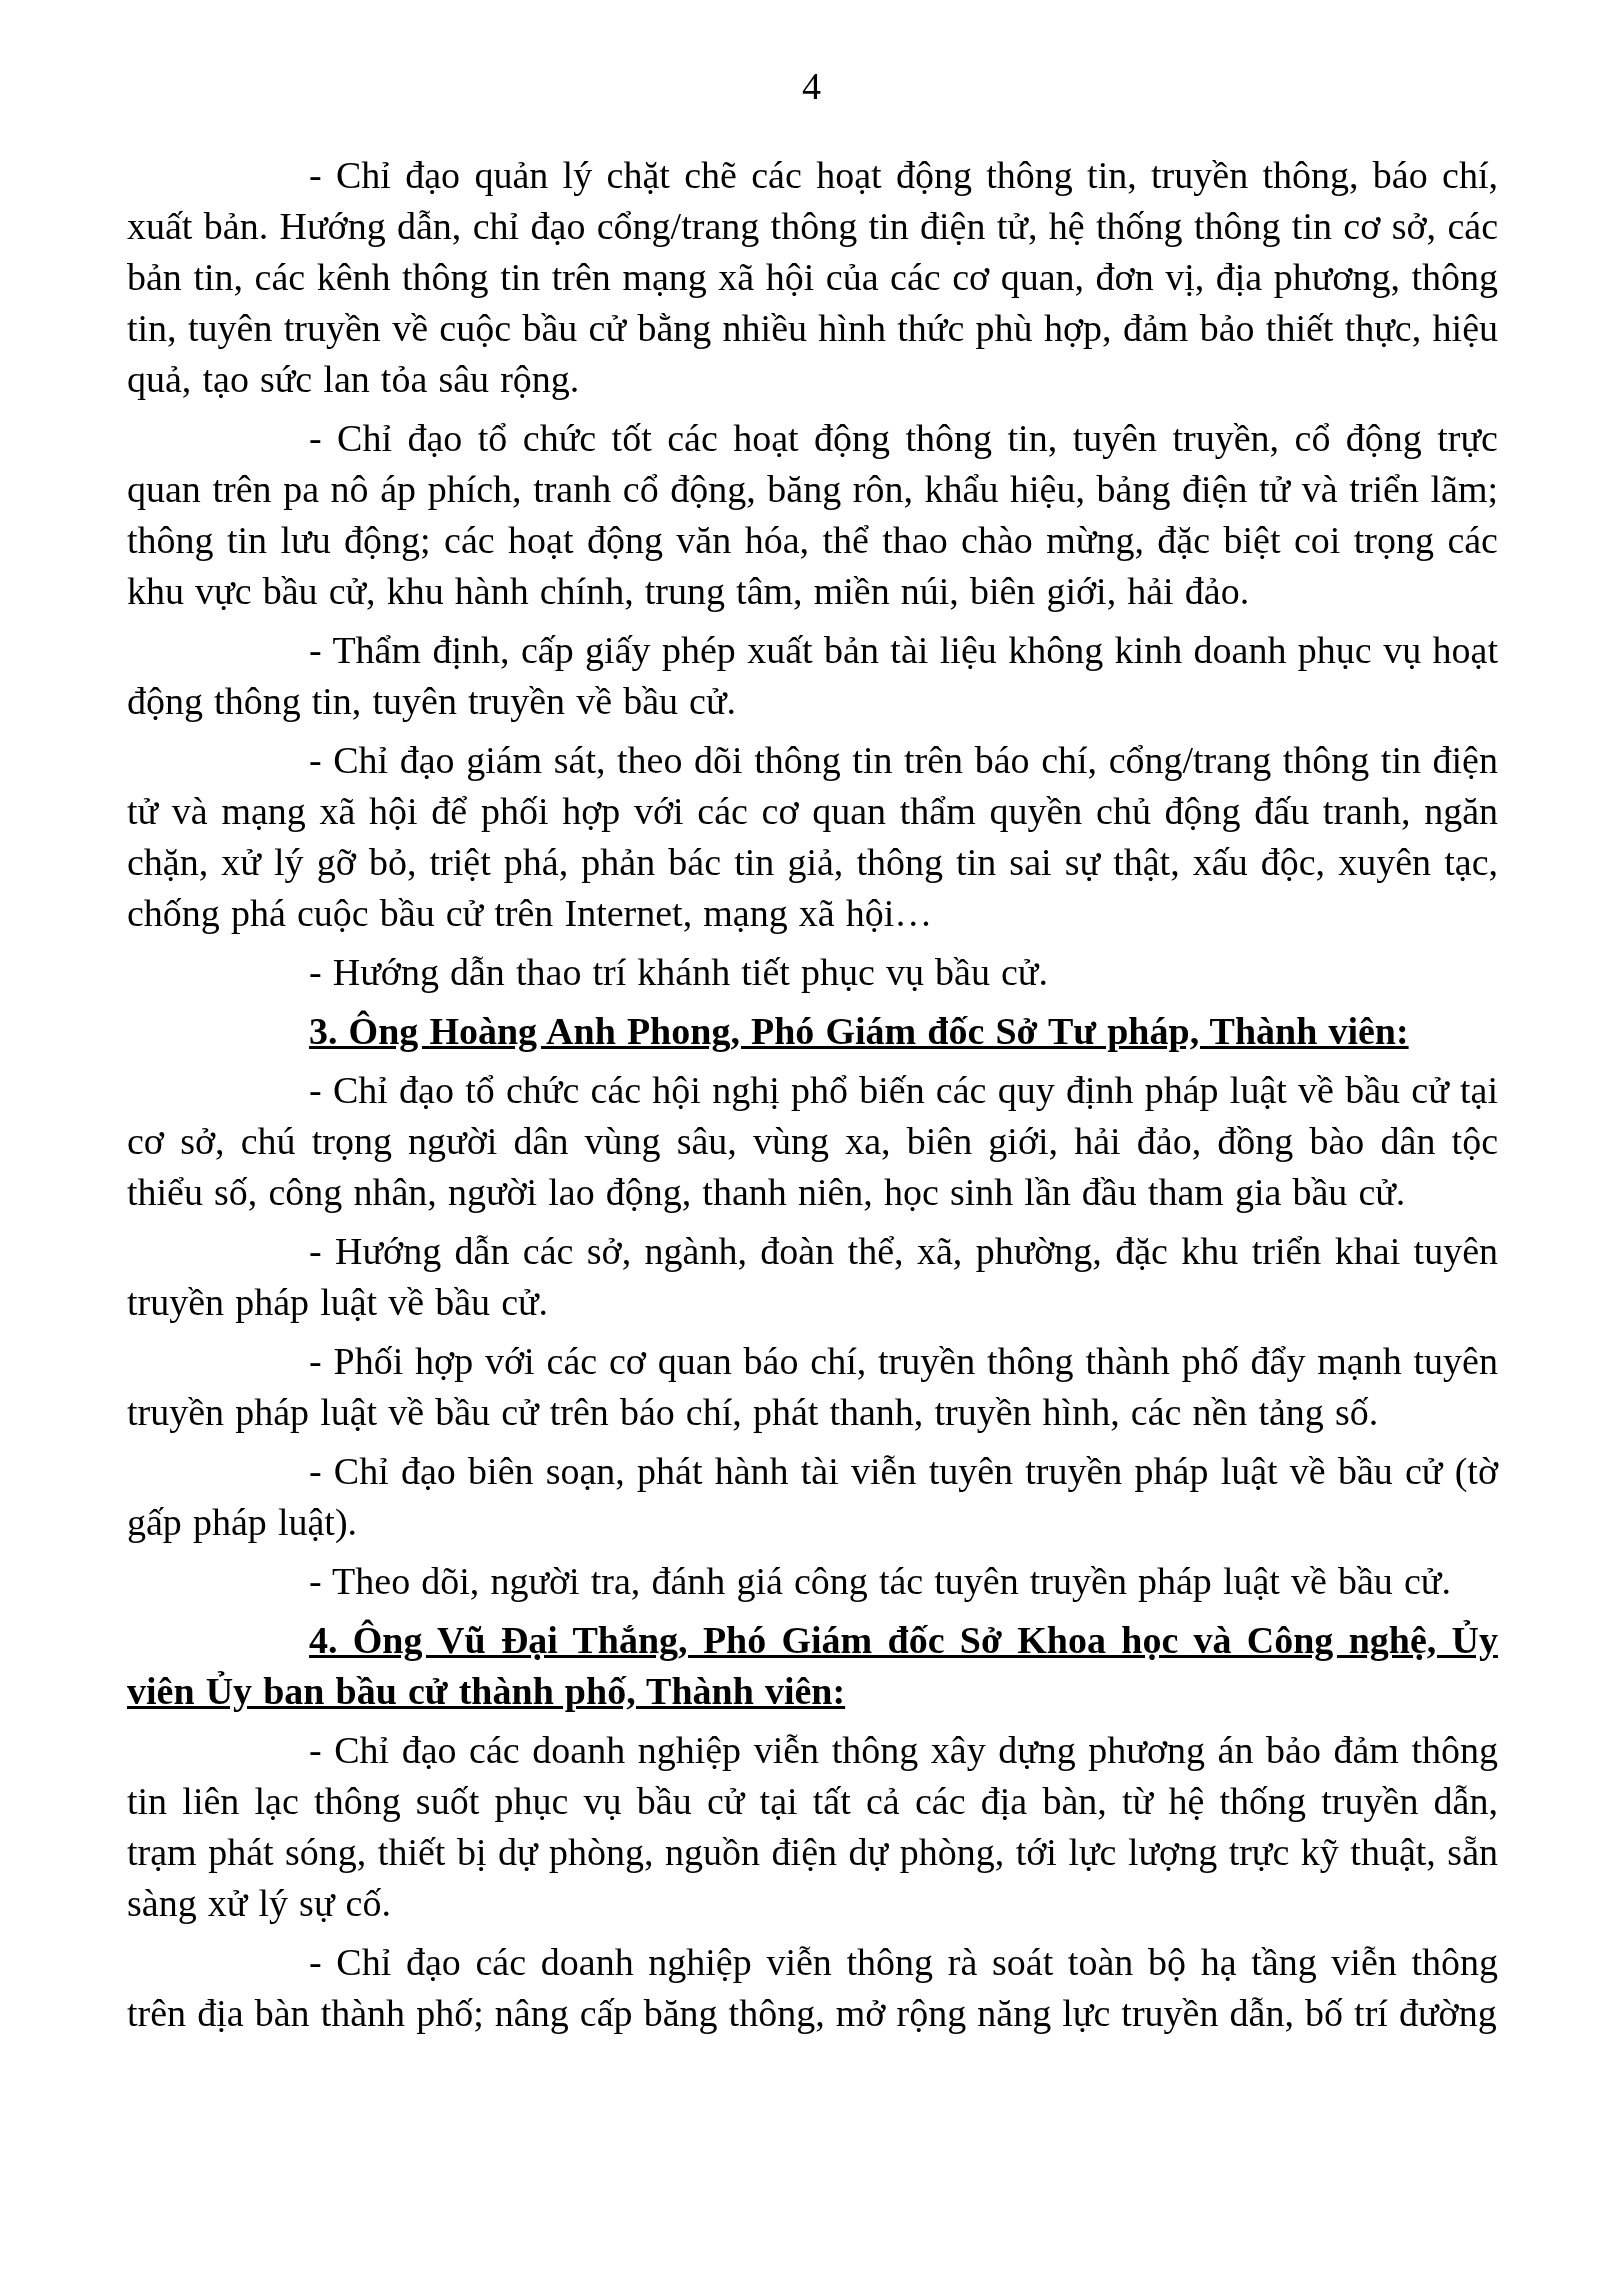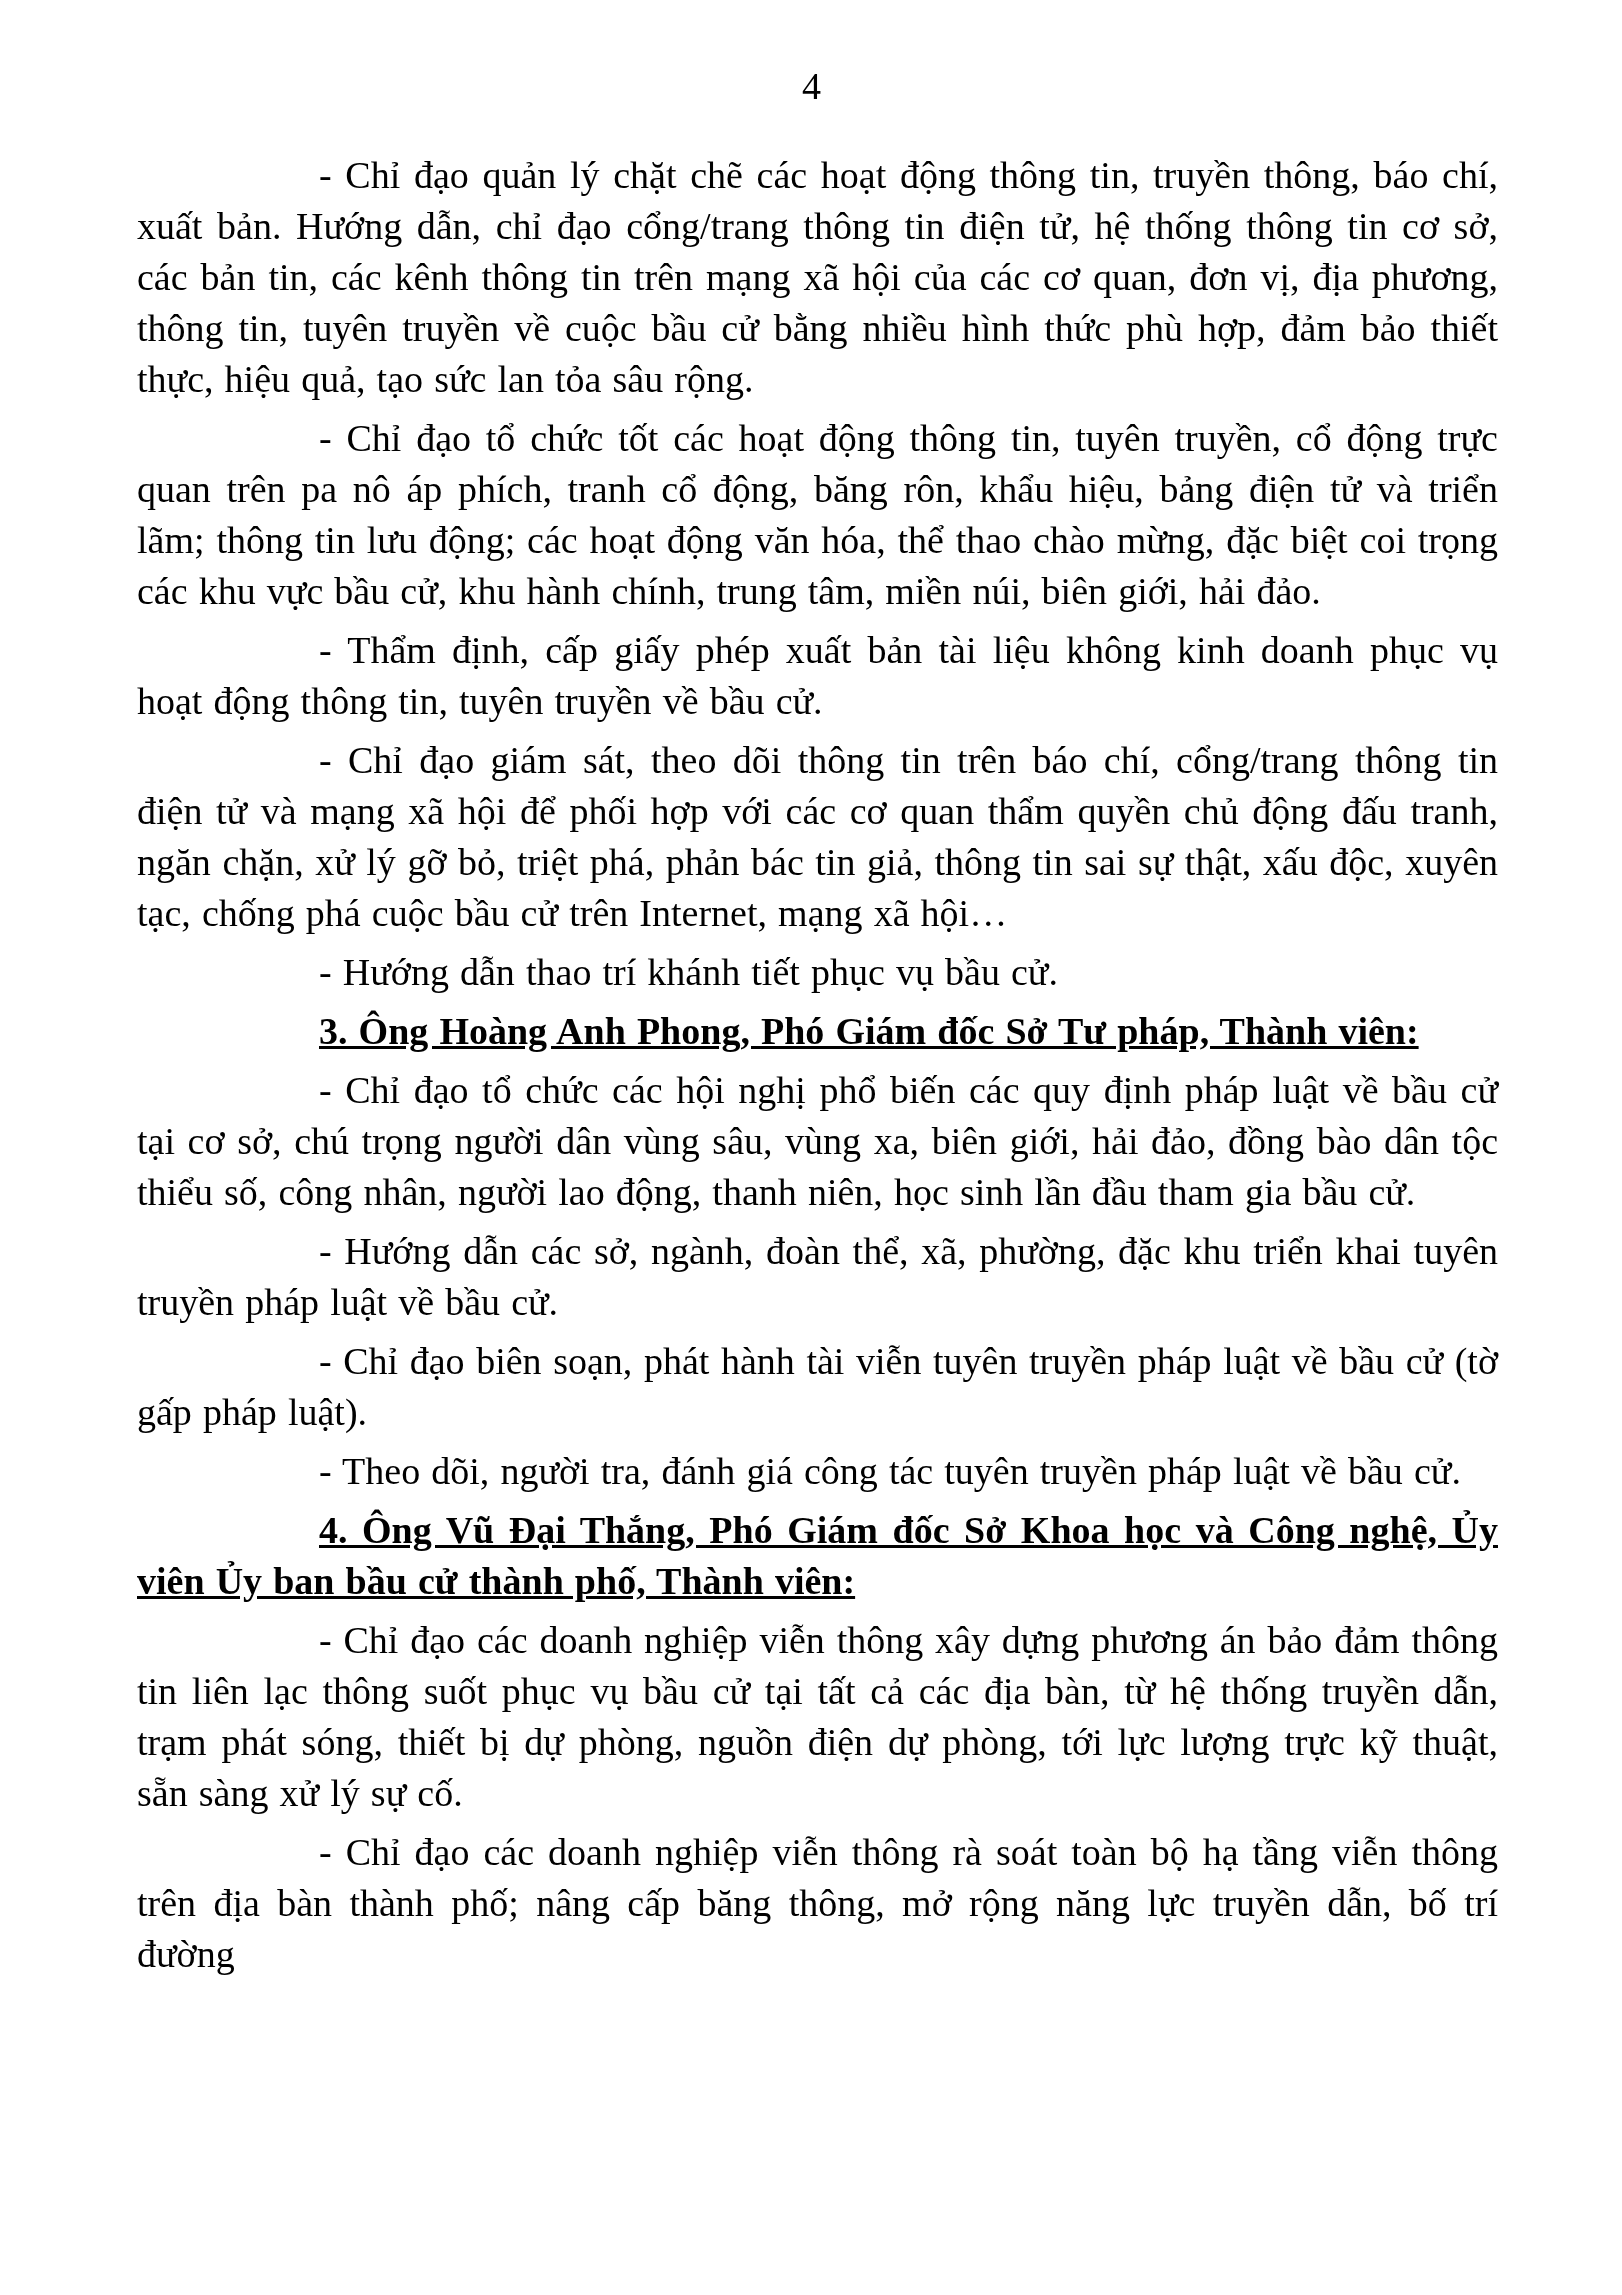--- a/index.html
+++ b/index.html
@@ -24,21 +24,21 @@
     font-size: 38px;
     line-height: 46px;
   }
   .doc-body {
     margin: 41px 125px 0 125px;
     font-size: 38px;
     line-height: 51px;
     text-align: justify;
   }
   .para {
-    margin: 0 0 8px 12px;
+    margin: 0 0 8px 2px;
     text-indent: 182px;
     word-spacing: 1.6px;
   }
   .para.heading {
     font-weight: bold;
     text-decoration: underline;
   }
 </style>
 </head>
 <body>
@@ -49,20 +49,21 @@
   </header>
   <main class="doc-body">
       <p class="para body">- Chỉ đạo quản lý chặt chẽ các hoạt động thông tin, truyền thông, báo chí, xuất bản. Hướng dẫn, chỉ đạo cổng/trang thông tin điện tử, hệ thống thông tin cơ sở, các bản tin, các kênh thông tin trên mạng xã hội của các cơ quan, đơn vị, địa phương, thông tin, tuyên truyền về cuộc bầu cử bằng nhiều hình thức phù hợp, đảm bảo thiết thực, hiệu quả, tạo sức lan tỏa sâu rộng.</p>
       <p class="para body">- Chỉ đạo tổ chức tốt các hoạt động thông tin, tuyên truyền, cổ động trực quan trên pa nô áp phích, tranh cổ động, băng rôn, khẩu hiệu, bảng điện tử và triển lãm; thông tin lưu động; các hoạt động văn hóa, thể thao chào mừng, đặc biệt coi trọng các khu vực bầu cử, khu hành chính, trung tâm, miền núi, biên giới, hải đảo.</p>
       <p class="para body">- Thẩm định, cấp giấy phép xuất bản tài liệu không kinh doanh phục vụ hoạt động thông tin, tuyên truyền về bầu cử.</p>
       <p class="para body">- Chỉ đạo giám sát, theo dõi thông tin trên báo chí, cổng/trang thông tin điện tử và mạng xã hội để phối hợp với các cơ quan thẩm quyền chủ động đấu tranh, ngăn chặn, xử lý gỡ bỏ, triệt phá, phản bác tin giả, thông tin sai sự thật, xấu độc, xuyên tạc, chống phá cuộc bầu cử trên Internet, mạng xã hội…</p>
       <p class="para body">- Hướng dẫn thao trí khánh tiết phục vụ bầu cử.</p>
       <p class="para heading">3. Ông Hoàng Anh Phong, Phó Giám đốc Sở Tư pháp, Thành viên:</p>
       <p class="para body">- Chỉ đạo tổ chức các hội nghị phổ biến các quy định pháp luật về bầu cử tại cơ sở, chú trọng người dân vùng sâu, vùng xa, biên giới, hải đảo, đồng bào dân tộc thiểu số, công nhân, người lao động, thanh niên, học sinh lần đầu tham gia bầu cử.</p>
       <p class="para body">- Hướng dẫn các sở, ngành, đoàn thể, xã, phường, đặc khu triển khai tuyên truyền pháp luật về bầu cử.</p>
+      <p class="para body">- Phối hợp với các cơ quan báo chí, truyền thông thành phố đẩy mạnh tuyên truyền pháp luật về bầu cử trên báo chí, phát thanh, truyền hình, các nền tảng số.</p>
       <p class="para body">- Chỉ đạo biên soạn, phát hành tài viễn tuyên truyền pháp luật về bầu cử (tờ gấp pháp luật).</p>
       <p class="para body">- Theo dõi, người tra, đánh giá công tác tuyên truyền pháp luật về bầu cử.</p>
       <p class="para heading">4. Ông Vũ Đại Thắng, Phó Giám đốc Sở Khoa học và Công nghệ, Ủy viên Ủy ban bầu cử thành phố, Thành viên:</p>
       <p class="para body">- Chỉ đạo các doanh nghiệp viễn thông xây dựng phương án bảo đảm thông tin liên lạc thông suốt phục vụ bầu cử tại tất cả các địa bàn, từ hệ thống truyền dẫn, trạm phát sóng, thiết bị dự phòng, nguồn điện dự phòng, tới lực lượng trực kỹ thuật, sẵn sàng xử lý sự cố.</p>
       <p class="para body">- Chỉ đạo các doanh nghiệp viễn thông rà soát toàn bộ hạ tầng viễn thông trên địa bàn thành phố; nâng cấp băng thông, mở rộng năng lực truyền dẫn, bố trí đường</p>
     </main>
 </div>
 
 
 </body></html>

